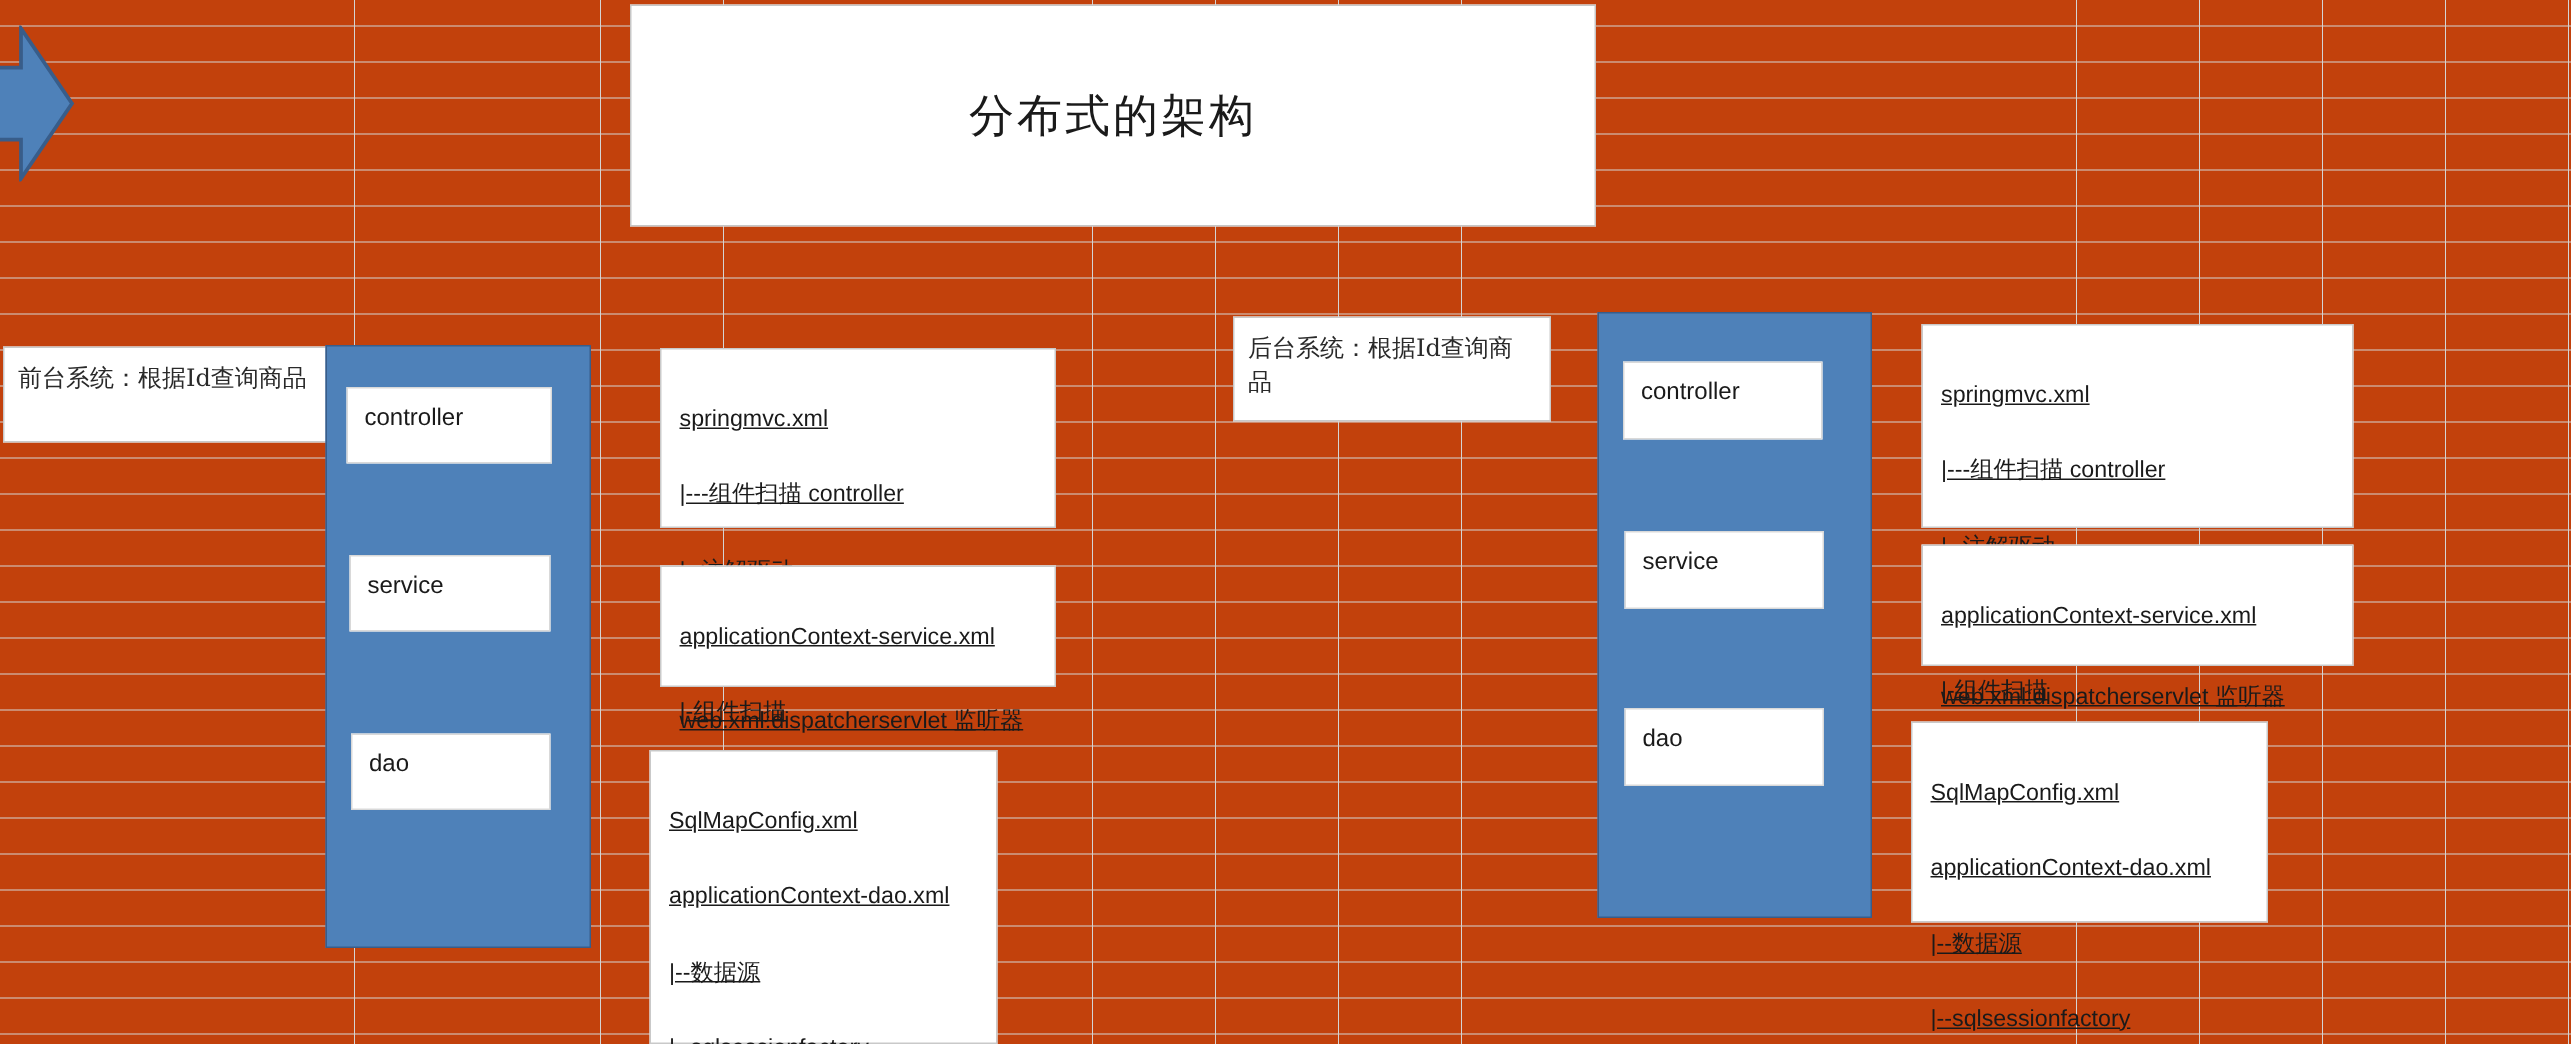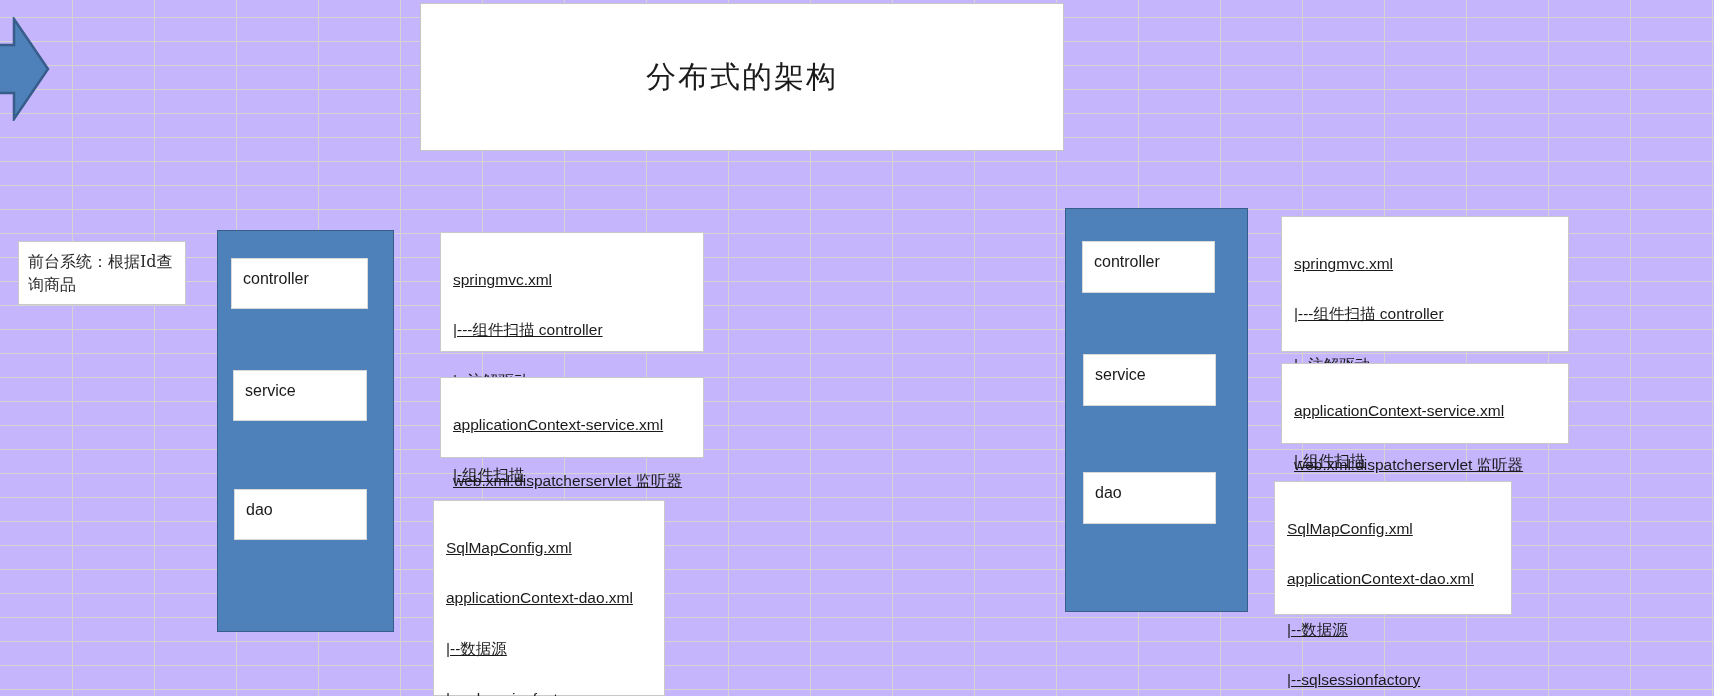--- a/index.html
+++ b/index.html
@@ -5,21 +5,21 @@
   html, body {
     margin: 0;
     padding: 0;
     background: #ffffff;
   }
   #canvas {
     position: relative;
     width: 1714px;
     height: 696px;
     overflow: hidden;
-    background: #c4b5fd;
+    background: #c2410c;
     font-family: "Liberation Sans", "DejaVu Sans", sans-serif;
   }
   
   #grid {
     position: absolute;
     left: 0; top: 0;
     width: 1714px; height: 696px;
     background-image:
       linear-gradient(to right, #d4d4d4 1px, transparent 1px),
       linear-gradient(to bottom, #d4d4d4 1px, transparent 1px);
@@ -55,21 +55,21 @@
   
   .sys-label {
     background: #ffffff;
     border: 1px solid #c9c9c9;
     font-family: "DejaVu Serif", "Liberation Serif", serif;
     font-size: 16px;
     color: #2a2a2a;
     line-height: 1.45;
     padding: 8px 9px 6px 9px;
   }
-  #front-label { left: 18px; top: 231px; width: 168px; height: 64px; margin-top: 10px; }
+  #front-label { left: 2px; top: 231px; width: 216px; height: 64px; }
   #back-label  { left: 822px; top: 211px; width: 212px; height: 70px; }
 
   
   .blue-col {
     background: #4e81b9;
     border: 1px solid #385d8a;
   }
   #col-left  { left: 217px; top: 230px; width: 177px; height: 402px; }
   #col-right { left: 1065px; top: 208px; width: 183px; height: 404px; }
 
@@ -148,20 +148,21 @@
   </div>
 
   <div id="note-l-3" class="shape note-box">
     <span class="ln">SqlMapConfig.xml</span>
     <span class="ln">applicationContext-dao.xml</span>
     <span class="ln">|--数据源</span>
     <span class="ln">|--sqlsessionfactory</span>
     
   </div>
 
+  <div id="back-label" class="shape sys-label">后台系统：根据Id查询商品</div>
 
   <div id="col-right" class="shape blue-col"></div>
 
   <div id="tier-r-controller" class="shape tier-box">controller</div>
   <div id="tier-r-service" class="shape tier-box">service</div>
   <div id="tier-r-dao" class="shape tier-box">dao</div>
 
   <div id="note-r-1" class="shape note-box">
     <span class="ln">springmvc.xml</span>
     <span class="ln">|---组件扫描 controller</span>

